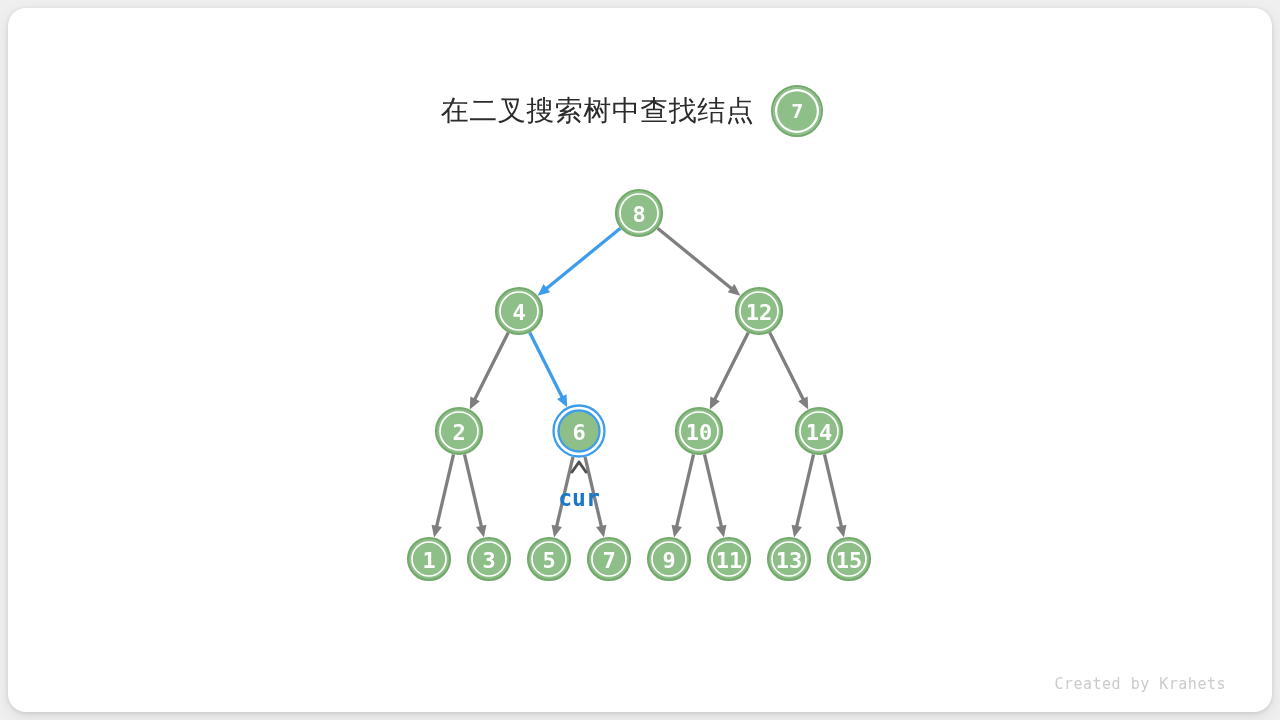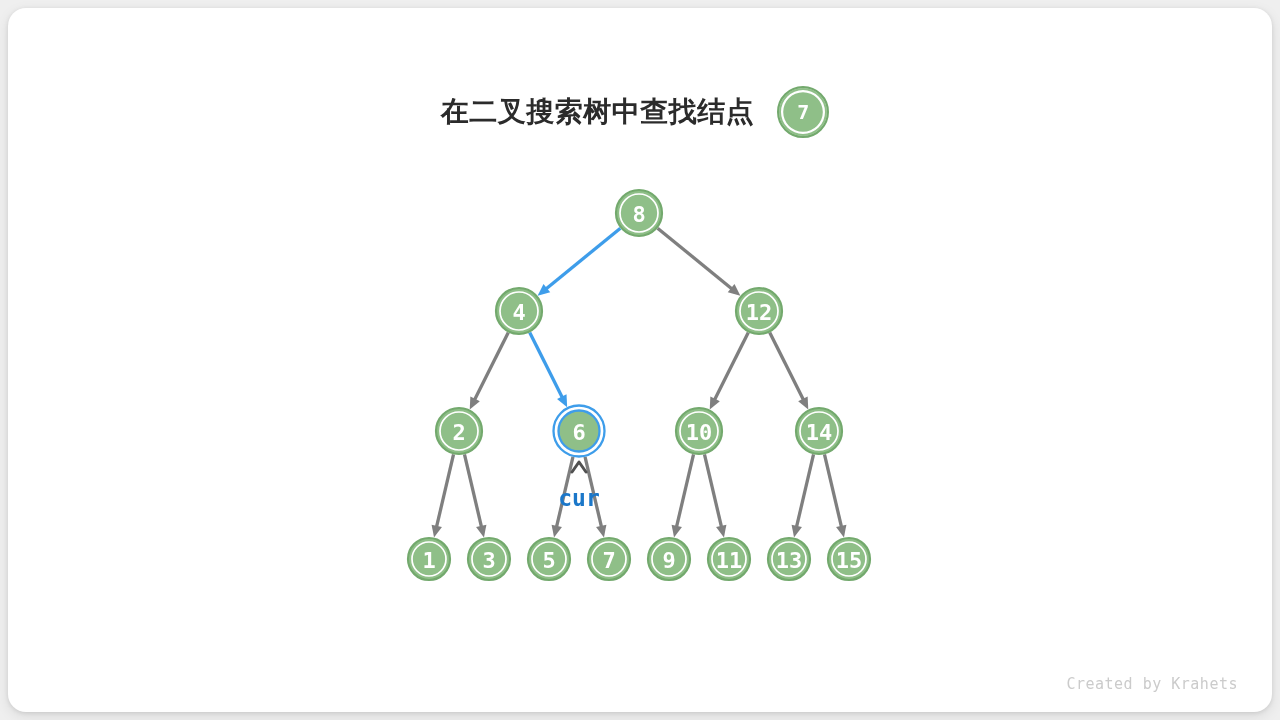--- a/index.html
+++ b/index.html
@@ -23,23 +23,23 @@
     top: 85px;
     left: 0;
     right: 0;
     display: flex;
     align-items: center;
     justify-content: center;
     gap: 15px;
     transform: translateX(-9px);
   }
   .title-text {
-    margin: 8px;
+    margin: 2px;
     font-size: 28px;
-    font-weight: 700;
+    font-weight: 400;
     letter-spacing: 0.5px;
     color: var(--title-text, #2B2B2B);
   }
   .title-node {
     width: 48px;
     height: 48px;
     border-radius: 50%;
     background: var(--node-fill, #8FBF88);
     border: 2px solid var(--node-border, #73A96D);
     box-shadow: inset 0 0 0 2px var(--node-fill, #8FBF88),
@@ -56,21 +56,21 @@
   }
   #tree-svg {
     position: absolute;
     inset: 0;
     width: 1280px;
     height: 720px;
     pointer-events: none;
   }
   .watermark {
     position: absolute;
-    right: 42px;
+    right: 54px;
     bottom: 27px;
     font-family: "DejaVu Sans Mono", monospace;
     font-size: 15px;
     letter-spacing: 0.5px;
     color: var(--watermark-text, #CBCBCB);
   }
 </style>
 </head>
 <body>
 

